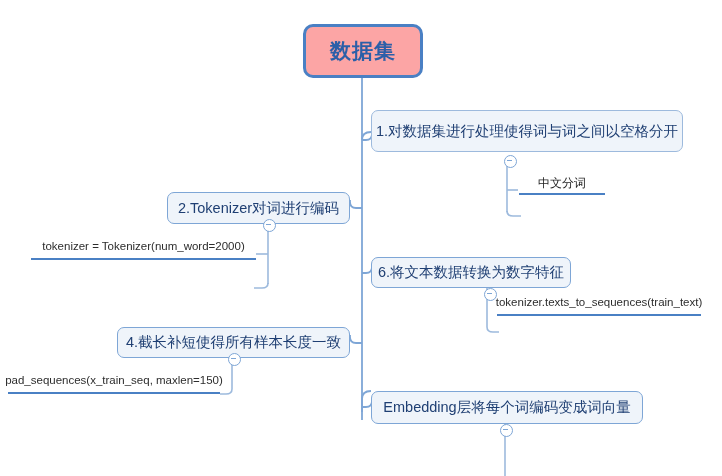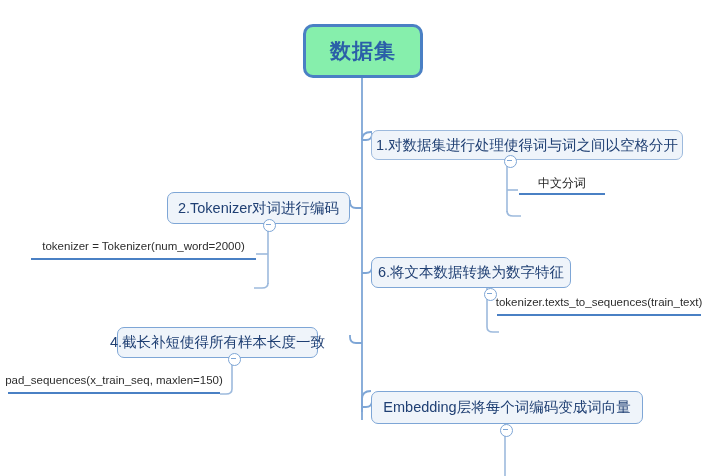--- a/index.html
+++ b/index.html
@@ -9,21 +9,21 @@
     overflow:hidden;position:relative;
   }
   #canvas{position:absolute;left:0;top:0;width:722px;height:476px;}
   svg.lines{position:absolute;left:0;top:0;width:722px;height:476px;pointer-events:none;}
 
   .node{position:absolute;box-sizing:border-box;display:flex;align-items:center;
         justify-content:center;white-space:nowrap;}
 
   
   .root{
-    border:3px solid #4a80c4;background:#86efac;border-radius:10px;
+    border:3px solid #4a80c4;background:#fca5a5;border-radius:10px;
     color:#2b5fa8;font-size:21px;font-weight:bold;letter-spacing:1px;
   }
   
   .l1{
     border:1.5px solid #9dbadd;background:#eff4fa;border-radius:7px;
     color:#1f3f73;font-size:14.5px;
   }
   .l1.strong{border-color:#7ea6d6;}
   
   .leaf{
@@ -74,21 +74,21 @@
       <path d="M232,357 L232,389 q0,5 -6,5 L220,394"></path>
 
       <path d="M505,424 L505,476"></path>
     </g>
   </svg>
 
   <div class="node root" style="left:303px;top:24px;width:120px;height:54px;">
     <span>数据集</span>
   </div>
 
-  <div class="node l1" style="left:371px;top:130px;width:312px;height:30px;">
+  <div class="node l1" style="left:371px;top:110px;width:312px;height:42px;">
     <span>1.对数据集进行处理使得词与词之间以空格分开</span>
   </div>
   <div class="collapse" style="left:504px;top:155px;"></div>
 
   <div class="node leaf cn" style="left:519px;top:175px;width:86px;height:20px;">
     <span>中文分词</span>
   </div>
 
   <div class="node l1 strong" style="left:167px;top:192px;width:183px;height:32px;">
     <span>2.Tokenizer对词进行编码</span>
@@ -101,21 +101,21 @@
 
   <div class="node l1 strong" style="left:371px;top:257px;width:200px;height:31px;">
     <span>6.将文本数据转换为数字特征</span>
   </div>
   <div class="collapse" style="left:484px;top:288px;"></div>
 
   <div class="node leaf" style="left:497px;top:296px;width:204px;height:20px;">
     <span>tokenizer.texts_to_sequences(train_text)</span>
   </div>
 
-  <div class="node l1 strong" style="left:117px;top:327px;width:201px;height:31px;justify-content:center;">
+  <div class="node l1 strong" style="left:117px;top:327px;width:233px;height:31px;justify-content:center;">
     <span>4.截长补短使得所有样本长度一致</span>
   </div>
   <div class="collapse" style="left:228px;top:353px;"></div>
 
   <div class="node leaf" style="left:8px;top:374px;width:212px;height:20px;">
     <span>pad_sequences(x_train_seq, maxlen=150)</span>
   </div>
 
   <div class="node l1 strong" style="left:371px;top:391px;width:272px;height:33px;">
     <span>Embedding层将每个词编码变成词向量</span>

